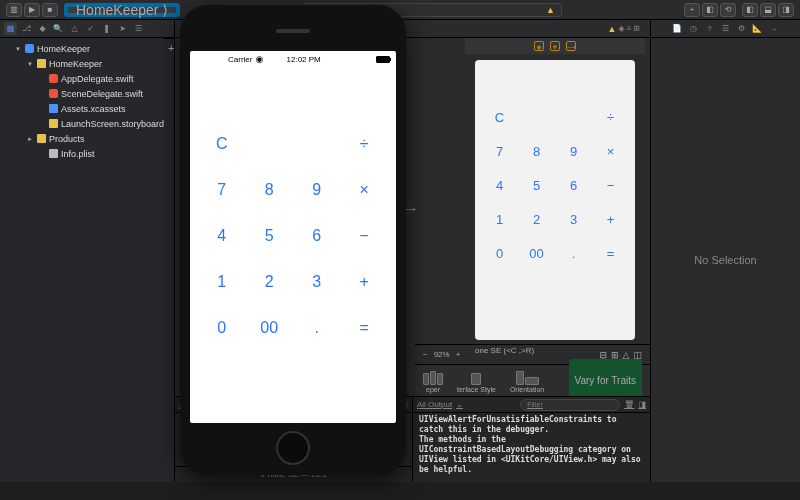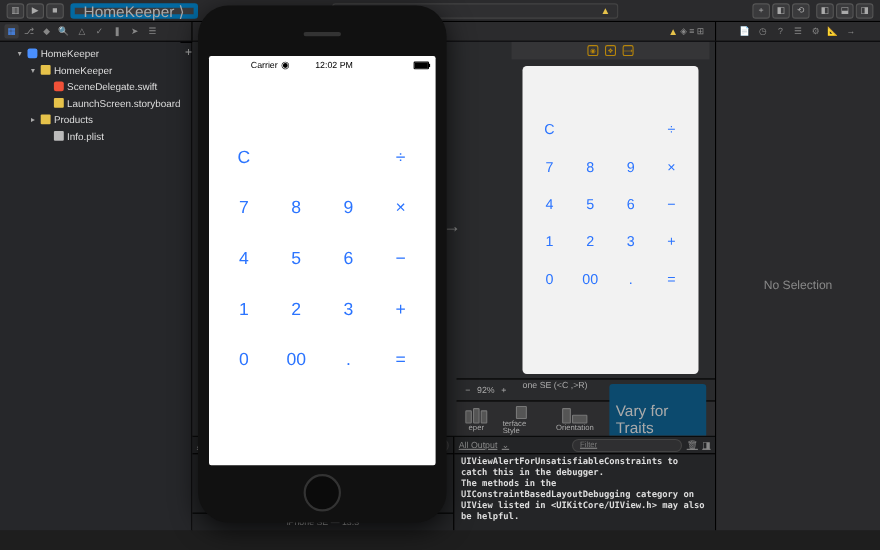--- a/index.html
+++ b/index.html
@@ -64,21 +64,21 @@
 
 
 .cbottom { position:absolute; left:240px; bottom:0; right:0; }
 .cb1 { height:20px; border-top:1px solid #000; display:flex; align-items:center; padding:0 8px; gap:10px; font-size:8px; color:#aaa; justify-content:space-between; }
 .cb1 .zoom { display:flex; align-items:center; gap:6px; }
 .cb1 .icons { display:flex; gap:4px; font-size:9px; }
 .cb2 { height:32px; border-top:1px solid #000; background:#2d2d2f; display:flex; align-items:center; padding:0 8px; gap:14px; font-size:7px; color:#aaa; }
 .dev { display:flex; flex-direction:column; align-items:center; gap:1px; }
 .dev .glyph { height:16px; display:flex; align-items:flex-end; gap:1px; }
 .dev .glyph span { width:6px; background:#555; border:1px solid #777; border-radius:1px; }
-.vary { margin-left:auto; background:#0c4a6e; padding:16px 6px; border-radius:3px; font-size:14px; }
+.vary { margin-left:auto; background:#14532d; padding:16px 6px; border-radius:3px; font-size:10px; }
 
 
 .debug { height:86px; border-top:1px solid #000; display:flex; background:#242527; }
 .dbg-col { flex:1; display:flex; flex-direction:column; border-right:1px solid #000; }
 .dbg-col:last-child { border-right:none; }
 .dbg-head { height:16px; display:flex; align-items:center; padding:0 4px; font-size:8px; color:#888; border-bottom:1px solid #000; gap:4px; justify-content:space-between; }
 .dbg-head .fl { display:flex; align-items:center; gap:4px;text-decoration:underline; }
 .dbg-body { flex:1; padding:2px 6px; font-family:Menlo,monospace; font-size:8px; color:#ddd; line-height:1.25; white-space:pre-wrap; overflow:hidden; }
 
 
@@ -176,21 +176,31 @@
           <span>HomeKeeper</span>
         </div>
       <div class="row in2">
           <span class="chev">▾</span>
           <span class="ic-fold"></span>
           <span>HomeKeeper</span>
         </div>
       <div class="row in3">
           <span class="chev"></span>
           <span class="ic-swift"></span>
+          <span>AppDelegate.swift</span>
+        </div>
+      <div class="row in3">
+          <span class="chev"></span>
+          <span class="ic-swift"></span>
           <span>SceneDelegate.swift</span>
+        </div>
+      <div class="row in3">
+          <span class="chev"></span>
+          <span class="ic-xc"></span>
+          <span>Assets.xcassets</span>
         </div>
       <div class="row in3">
           <span class="chev"></span>
           <span class="ic-sb"></span>
           <span>LaunchScreen.storyboard</span>
         </div>
       <div class="row in2">
           <span class="chev">▸</span>
           <span class="ic-fold"></span>
           <span>Products</span>

